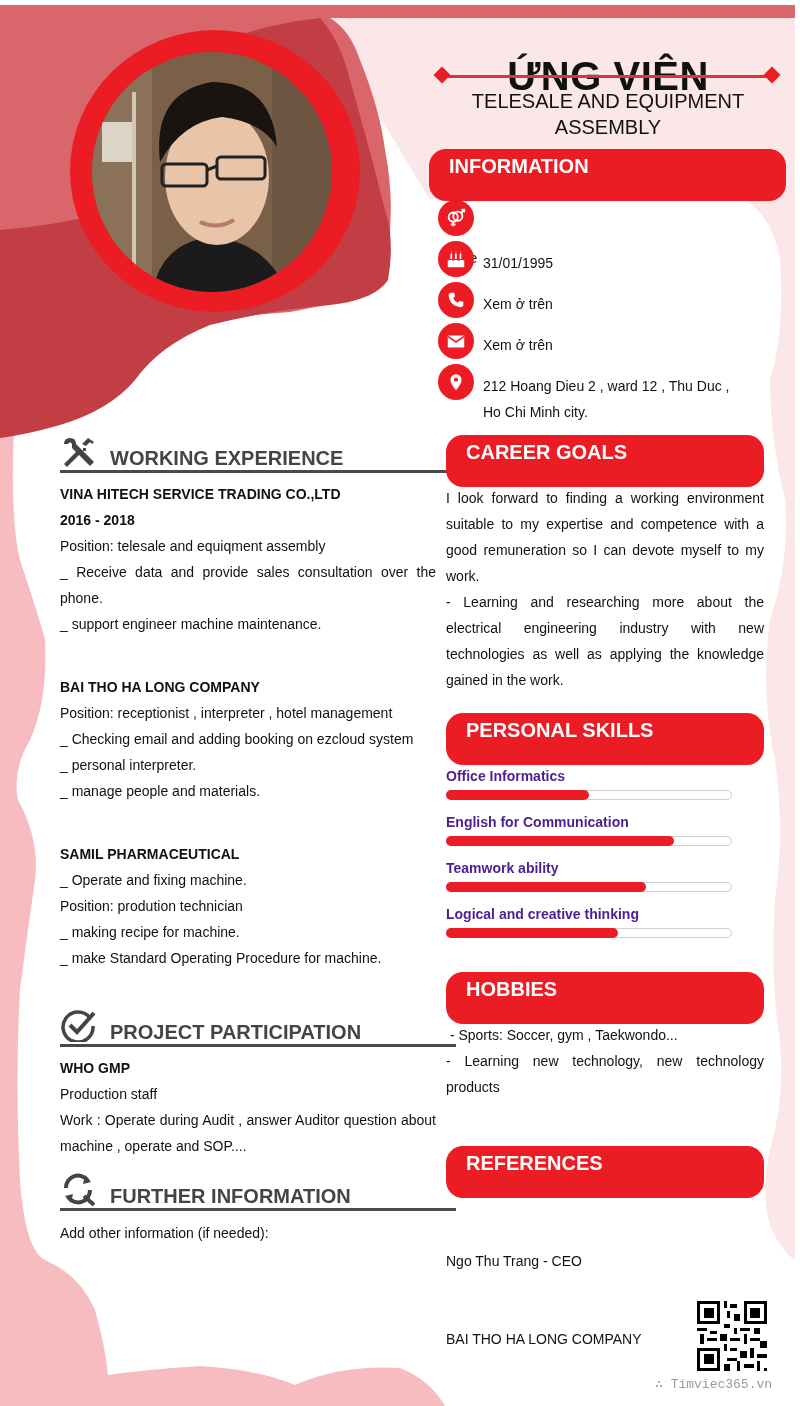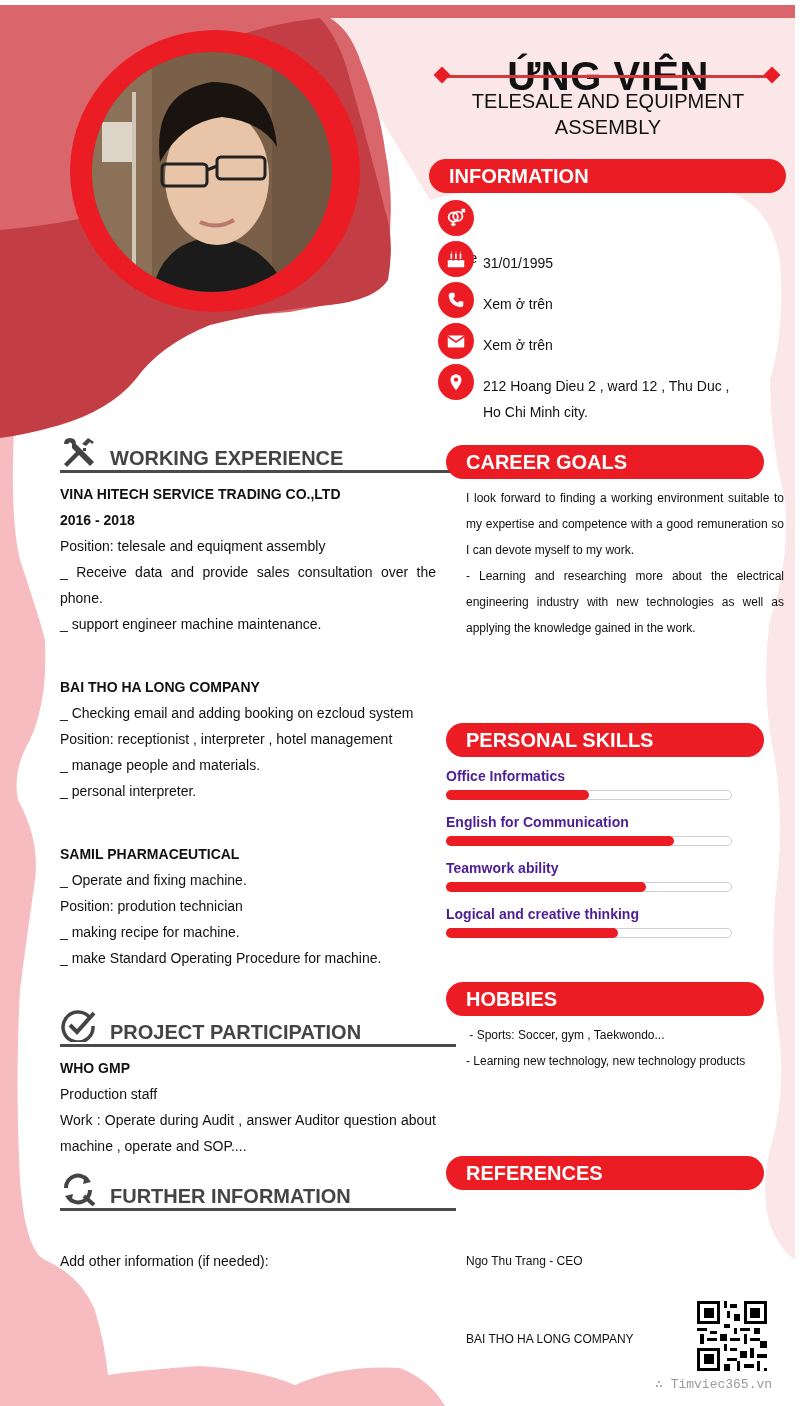--- a/index.html
+++ b/index.html
@@ -8,40 +8,40 @@
   .layer { position: absolute; z-index: 1; }
 
   
   .name { position: absolute; left: 430px; top: 30px; width: 356px; text-align: center; font-size: 40px; font-weight: bold; color: #111; letter-spacing: 0.5px; margin-top: 24px; }
   .name-rule { position: absolute; left: 436px; top: 74px; width: 342px; height: 4px; }
   .name-rule .line { position: absolute; left: 6px; right: 6px; top: 1px; height: 3px; background: #d7373a; }
   .name-rule .dia { position: absolute; top: -5px; width: 12px; height: 12px; background: #e81d25; transform: rotate(45deg); }
   .job { position: absolute; left: 430px; top: 88px; width: 356px; text-align: center; font-size: 20px; line-height: 26px; color: #111; }
 
   
-  .pill { position: absolute; height: 34px; border-radius: 17px; background: #ec1c24; color: #fff; font-weight: bold; font-size: 20px; line-height: 34px; padding-left: 20px; box-sizing: border-box; margin-top: 10px; }
+  .pill { position: absolute; height: 52px; border-radius: 17px; background: #ec1c24; color: #fff; font-weight: bold; font-size: 20px; line-height: 34px; padding-left: 20px; box-sizing: border-box; }
 
   
   .info-row { position: absolute; left: 438px; display: flex; align-items: flex-start; }
   .info-icon { width: 36px; height: 36px; border-radius: 50%; background: #ec1c24; display: flex; align-items: center; justify-content: center; flex: none; }
   .info-icon svg { width: 22px; height: 22px; }
   .info-text { margin-left: 9px; font-size: 14px; line-height: 26px; color: #111; padding-top: 9px; }
 
   
   .sec-head { position: absolute; left: 60px; width: 396px; height: 38px; border-bottom: 3px solid #4a4a4a; }
   .sec-head svg { position: absolute; left: 0; bottom: 2px; width: 38px; height: 34px; }
   .sec-head .t { position: absolute; left: 50px; bottom: 0px; font-size: 20px; font-weight: bold; color: #444; }
   .block { position: absolute; left: 60px; width: 376px; font-size: 14px; line-height: 26px; color: #111; }
   .block .co { font-weight: bold; }
   .block .yr { font-weight: bold; }
   .block p { margin: 0; }
   .justify { text-align: justify; text-align-last: left; }
 
   
-  .rtext { position: absolute; left: 446px; width: 318px; font-size: 12px; line-height: 26px; color: #111; margin-left: 20px; }
+  .rtext { position: absolute; left: 446px; width: 318px; font-size: 14px; line-height: 26px; color: #111; }
   .rtext p { margin: 0; }
 
   
   .skill { position: absolute; left: 446px; width: 290px; }
   .skill .lbl { font-size: 14px; line-height: 18px; color: #4c1d95; font-weight: bold; }
   .skill .track { margin-top: 5px; width: 286px; height: 10px; border-radius: 5px; border: 1px solid #cfcfcf; box-sizing: border-box; position: relative; background: #fff; }
   .skill .fill { position: absolute; left: -1px; top: -1px; height: 10px; border-radius: 5px; background: #ec1c24; }
 
   .qr { position: absolute; left: 697px; top: 1301px; width: 70px; height: 70px; }
   .wm { position: absolute; left: 634px; top: 1376px; font-family: "Liberation Mono", monospace; font-size: 13px; color: #9a9a9a; margin-left: 21px; }
@@ -172,24 +172,24 @@
 <div class="block layer" style="top:481px;">
   <p class="co">VINA HITECH SERVICE TRADING CO.,LTD</p>
   <p class="yr">2016 - 2018</p>
   <p>Position: telesale and equiqment assembly</p>
   <p class="justify">_ Receive data and provide sales consultation over the phone.</p>
   <p>_ support engineer machine maintenance.</p>
 </div>
 
 <div class="block layer" style="top:674px;">
   <p class="co">BAI THO HA LONG COMPANY</p>
+  <p>Position: receptionist , interpreter , hotel management</p>
   <p>_ Checking email and adding booking on ezcloud system</p>
-  <p>Position: receptionist , interpreter , hotel management</p>
+  <p>_ personal interpreter.</p>
   <p>_ manage people and materials.</p>
-  <p>_ personal interpreter.</p>
 </div>
 
 <div class="block layer" style="top:841px;">
   <p class="co">SAMIL PHARMACEUTICAL</p>
   <p>_ Operate and fixing machine.</p>
   <p>Position: prodution technician</p>
   <p>_ making recipe for machine.</p>
   <p>_ make Standard Operating Procedure for machine.</p>
 </div>
 
@@ -211,21 +211,21 @@
   <svg viewBox="0 0 38 34">
       <path d="M6 16 A12 12 0 0 1 28 9" fill="none" stroke="#444" stroke-width="4"></path>
       <path d="M25 3 L31 10 L23 12 Z" fill="#444"></path>
       <path d="M30 18 A12 12 0 0 1 8 25" fill="none" stroke="#444" stroke-width="4"></path>
       <path d="M11 31 L5 24 L13 22 Z" fill="#444"></path>
       <line x1="24" y1="24" x2="34" y2="33" stroke="#444" stroke-width="4"></line>
     </svg>
   <span class="t">FURTHER INFORMATION</span>
 </div>
 
-<div class="block layer" style="top:1248px;">
+<div class="block layer" style="top:1220px;">
   <p>Add other information (if needed):</p>
 </div>
 
 <div class="pill layer" style="left:446px; top:435px; width:318px;">CAREER GOALS</div>
 <div class="rtext layer" style="top:485px;">
   <p class="justify">I look forward to finding a working environment suitable to my expertise and competence with a good remuneration so I can devote myself to my work.</p>
   <p class="justify">- Learning and researching more about the electrical engineering industry with new technologies as well as applying the knowledge gained in the work.</p>
 </div>
 
 <div class="pill layer" style="left:446px; top:713px; width:318px;">PERSONAL SKILLS</div>

